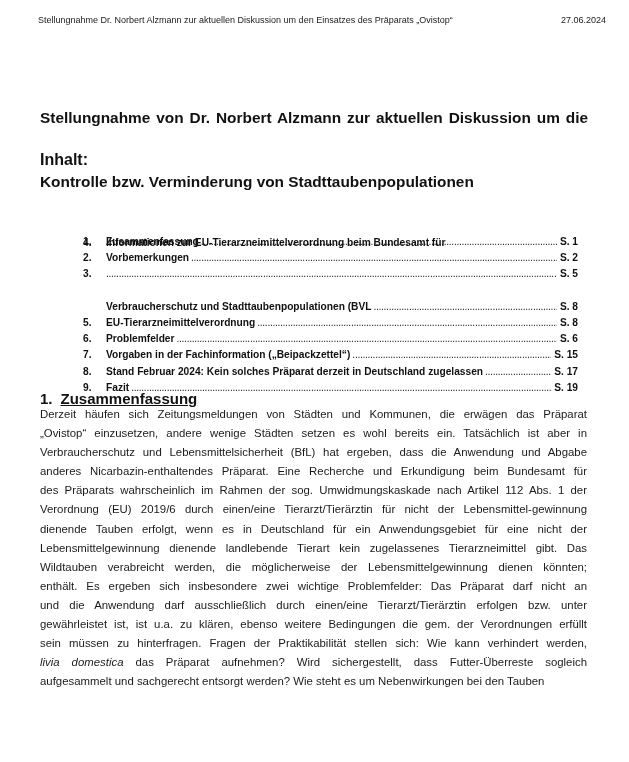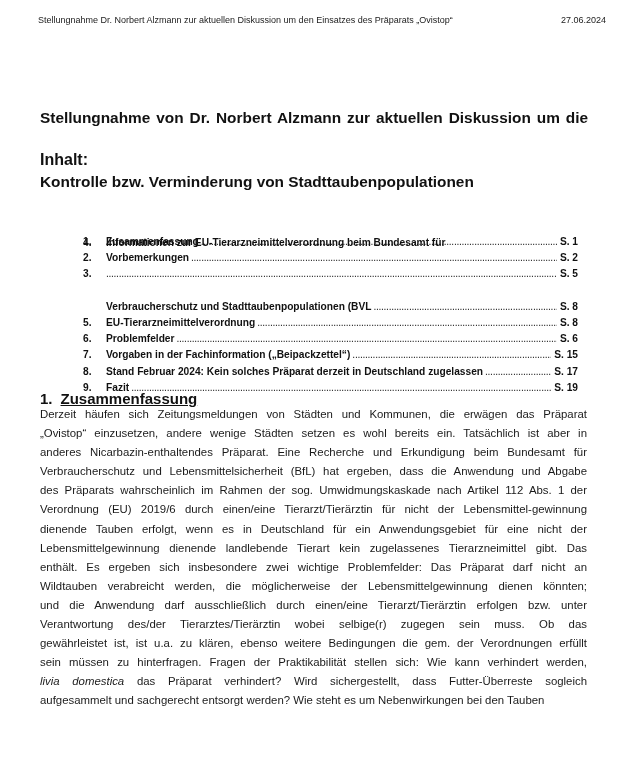--- a/index.html
+++ b/index.html
@@ -122,27 +122,26 @@
   </div>
 </div>
 
 <div class="sec-heading">
   <span>1.</span><span class="t">Zusammenfassung</span>
 </div>
 
 <div class="body-text">
   <span class="ln">Derzeit häufen sich Zeitungsmeldungen von Städten und Kommunen, die erwägen das Präparat</span>
   <span class="ln">„Ovistop“ einzusetzen, andere wenige Städten setzen es wohl bereits ein. Tatsächlich ist aber in</span>
+  <span class="ln">Verbraucherschutz und Lebensmittelsicherheit (BfL) hat ergeben, dass die Anwendung und Abgabe</span>
   <span class="ln">anderes Nicarbazin-enthaltendes Präparat. Eine Recherche und Erkundigung beim Bundesamt für</span>
-  <span class="ln">Verbraucherschutz und Lebensmittelsicherheit (BfL) hat ergeben, dass die Anwendung und Abgabe</span>
   <span class="ln">des Präparats wahrscheinlich im Rahmen der sog. Umwidmungskaskade nach Artikel 112 Abs. 1 der</span>
   <span class="ln">Verordnung (EU) 2019/6 durch einen/eine Tierarzt/Tierärztin für nicht der Lebensmittel-gewinnung</span>
   <span class="ln">dienende Tauben erfolgt, wenn es in Deutschland für ein Anwendungsgebiet für eine nicht der</span>
   <span class="ln">Lebensmittelgewinnung dienende landlebende Tierart kein zugelassenes Tierarzneimittel gibt. Das</span>
+  <span class="ln">Wildtauben verabreicht werden, die möglicherweise der Lebensmittelgewinnung dienen könnten;</span>
   <span class="ln">enthält. Es ergeben sich insbesondere zwei wichtige Problemfelder: Das Präparat darf nicht an</span>
-  <span class="ln">Wildtauben verabreicht werden, die möglicherweise der Lebensmittelgewinnung dienen könnten;</span>
   <span class="ln">und die Anwendung darf ausschließlich durch einen/eine Tierarzt/Tierärztin erfolgen bzw. unter</span>
-  <span class="ln">Verantwortung des/der Tierarztes/Tierärztin wobei selbige(r) zugegen sein muss. Ob das</span>
   <span class="ln">gewährleistet ist, ist u.a. zu klären, ebenso weitere Bedingungen die gem. der Verordnungen erfüllt</span>
   <span class="ln">sein müssen zu hinterfragen. Fragen der Praktikabilität stellen sich: Wie kann verhindert werden,</span>
-  <span class="ln"><i>livia domestica</i> <span>das Präparat verhindert? Wird sichergestellt, dass Futter-Überreste sogleich</span></span>
+  <span class="ln"><i>livia domestica</i> <span>das Präparat aufnehmen? Wird sichergestellt, dass Futter-Überreste sogleich</span></span>
   <span class="ln left">aufgesammelt und sachgerecht entsorgt werden? Wie steht es um Nebenwirkungen bei den Tauben</span>
 </div>
 
 </body></html>

